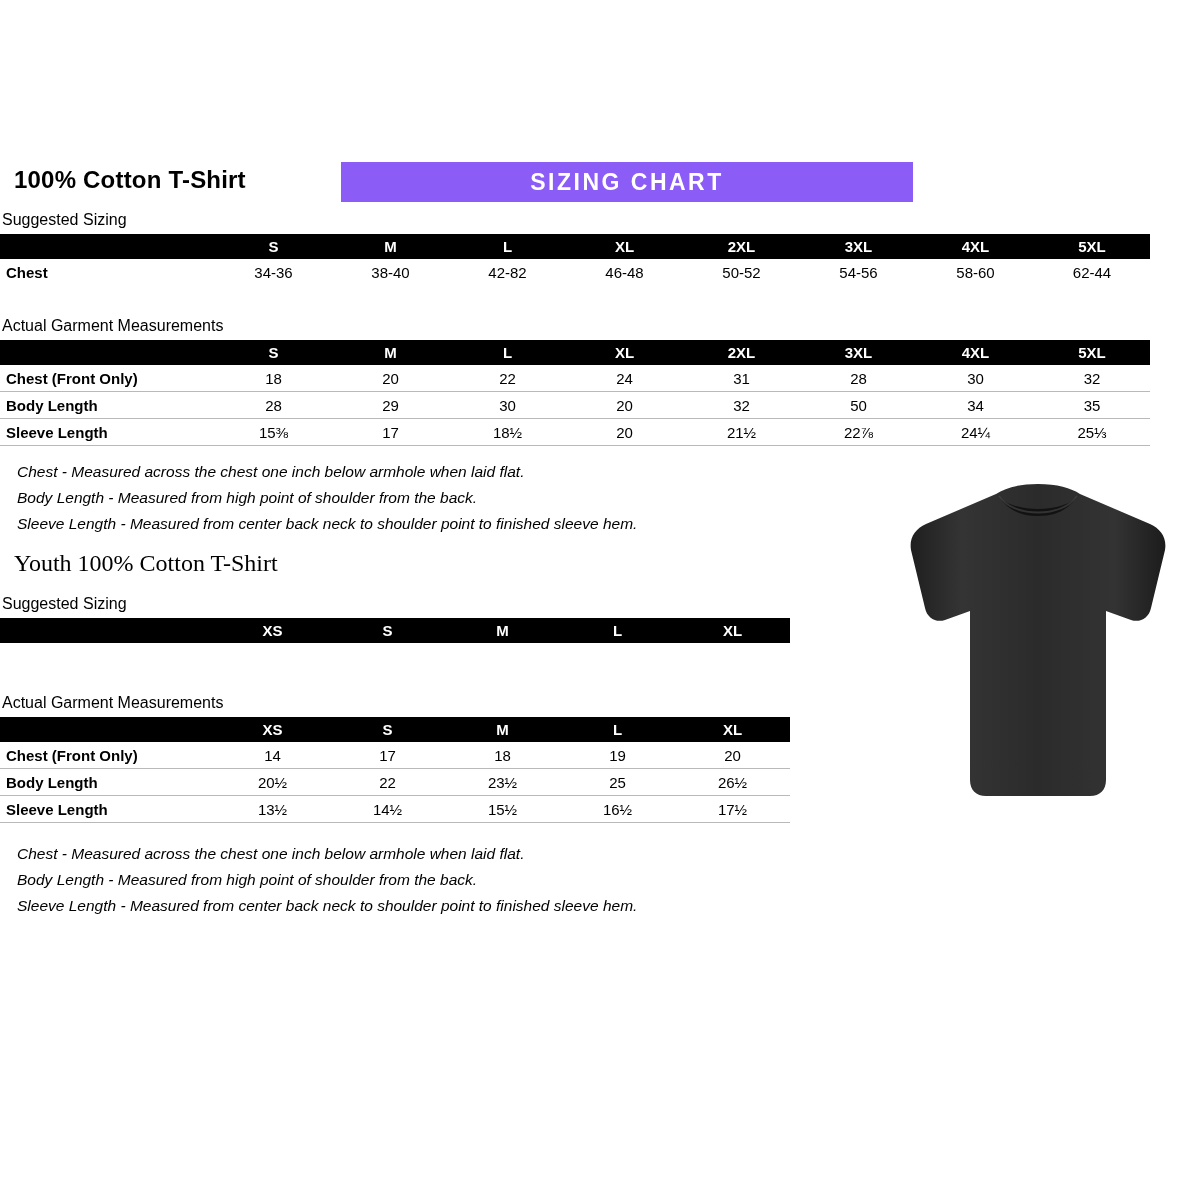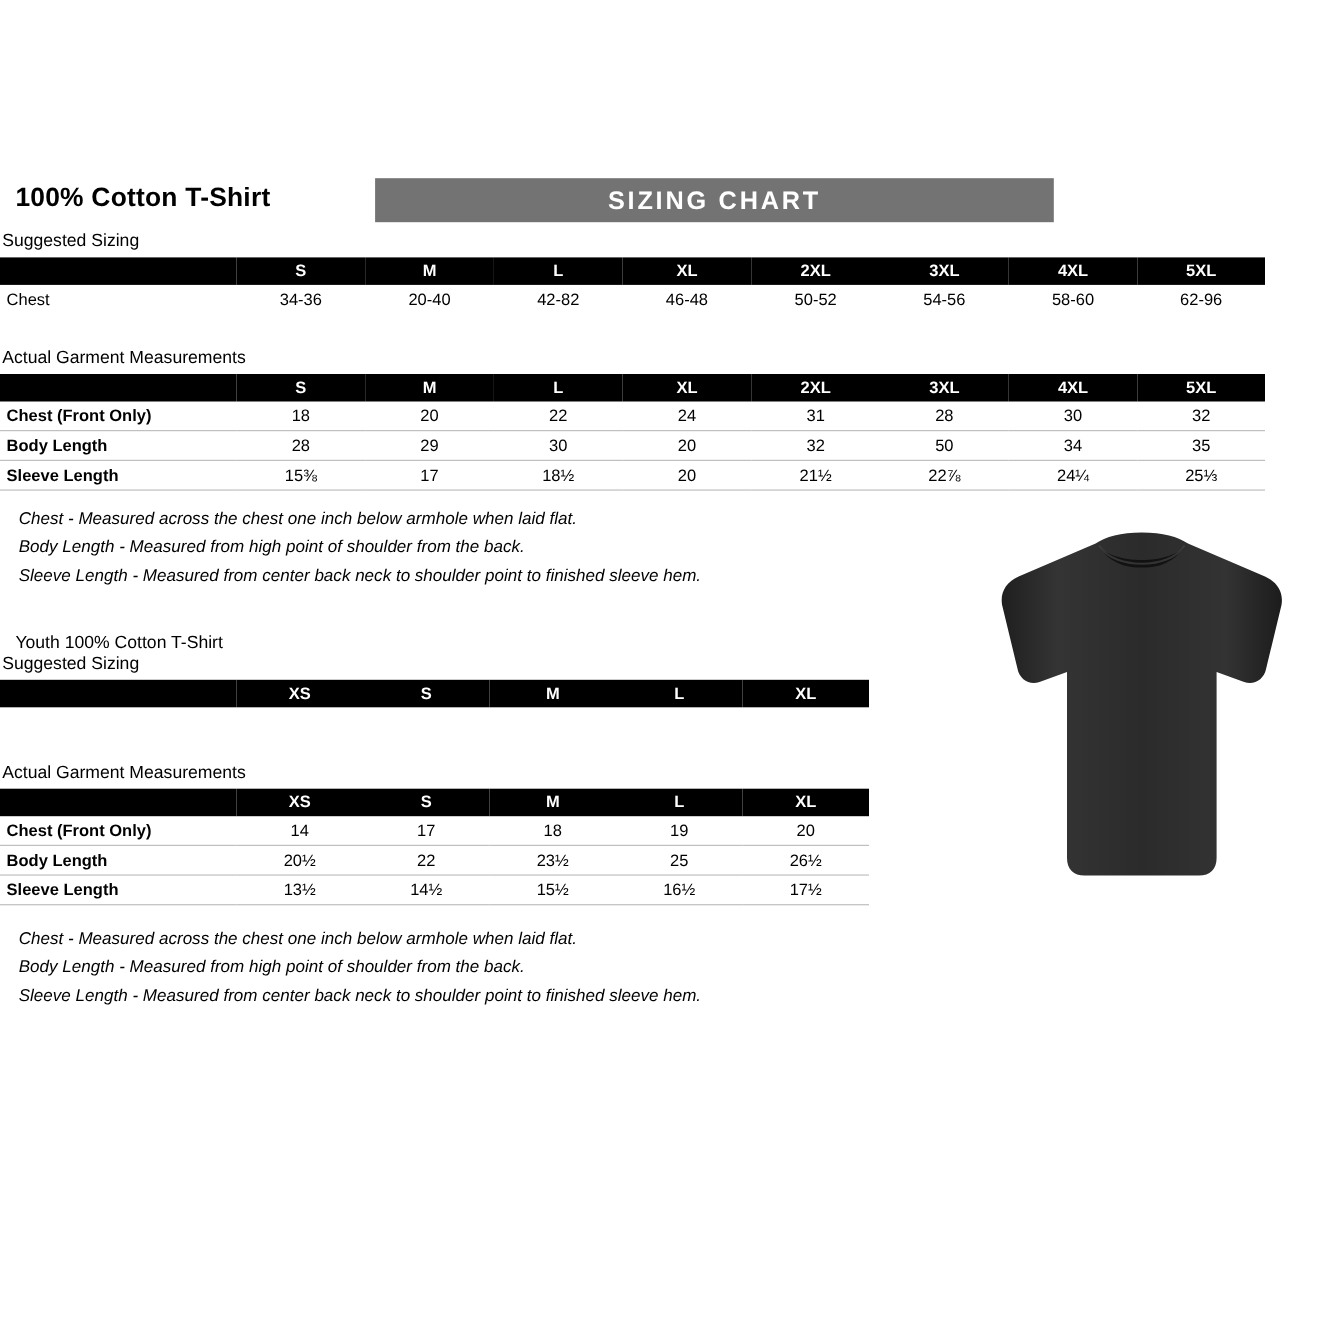--- a/index.html
+++ b/index.html
@@ -32,23 +32,23 @@
     font-size: 24px;
     font-weight: 700;
     letter-spacing: 0.2px;
     white-space: nowrap;
   }
 
   .sizing-chart-banner {
     position: absolute;
     left: 341px;
     top: 162px;
-    width: 617px;
+    width: 572px;
     height: 40px;
-    background: #737373;
+    background: #8b5cf6;
   }
   .sizing-chart-banner span {
     display: block;
     width: 100%;
     text-align: center;
     line-height: 40px;
     color: #ffffff;
     font-size: 23px;
     font-weight: bold;
     letter-spacing: 2.5px;
@@ -95,21 +95,21 @@
     text-align: center;
     border-bottom: 1px solid #b9b9b9;
     font-size: 15px;
   }
   .data-row td.firstcol {
     text-align: left;
     padding-left: 6px;
     font-weight: bold;
   }
   .data-row.nobold td.firstcol {
-    font-weight: normal;
+    font-weight: bold;
   }
   .data-row.noline td {
     border-bottom: none;
   }
 
   
   #adult-suggested {
     left: 0px;
     top: 234px;
     width: 1150px;
@@ -129,24 +129,25 @@
   }
   #adult-notes {
     left: 17px;
     top: 459px;
   }
 
   
   .youth-title {
     position: absolute;
     left: 14px;
-    top: 576px;
-    font-size: 16px;
+    top: 550px;
+    font-size: 24px;
     font-weight: 400;
     white-space: nowrap;
+    font-family: Liberation Serif, serif;
   }
   .label-suggested-2 {
     position: absolute;
     left: 2px;
     top: 595px;
     font-size: 16px;
   }
   .label-actual-2 {
     position: absolute;
     left: 2px;
@@ -211,27 +212,27 @@
         <td>L</td>
         <td>XL</td>
         <td>2XL</td>
         <td>3XL</td>
         <td>4XL</td>
         <td>5XL</td>
       </tr>
       <tr class="data-row nobold noline">
         <td class="firstcol">Chest</td>
         <td>34-36</td>
-        <td>20-40</td>
+        <td>38-40</td>
         <td>42-82</td>
         <td>46-48</td>
         <td>50-52</td>
         <td>54-56</td>
         <td>58-60</td>
-        <td>62-96</td>
+        <td>62-44</td>
       </tr>
     </tbody>
   </table>
 
   <div class="label-actual-1">Actual Garment Measurements</div>
 
   <table class="tbl" id="adult-actual">
     <colgroup>
       <col style="width:215px">
         <col style="width:117px">

